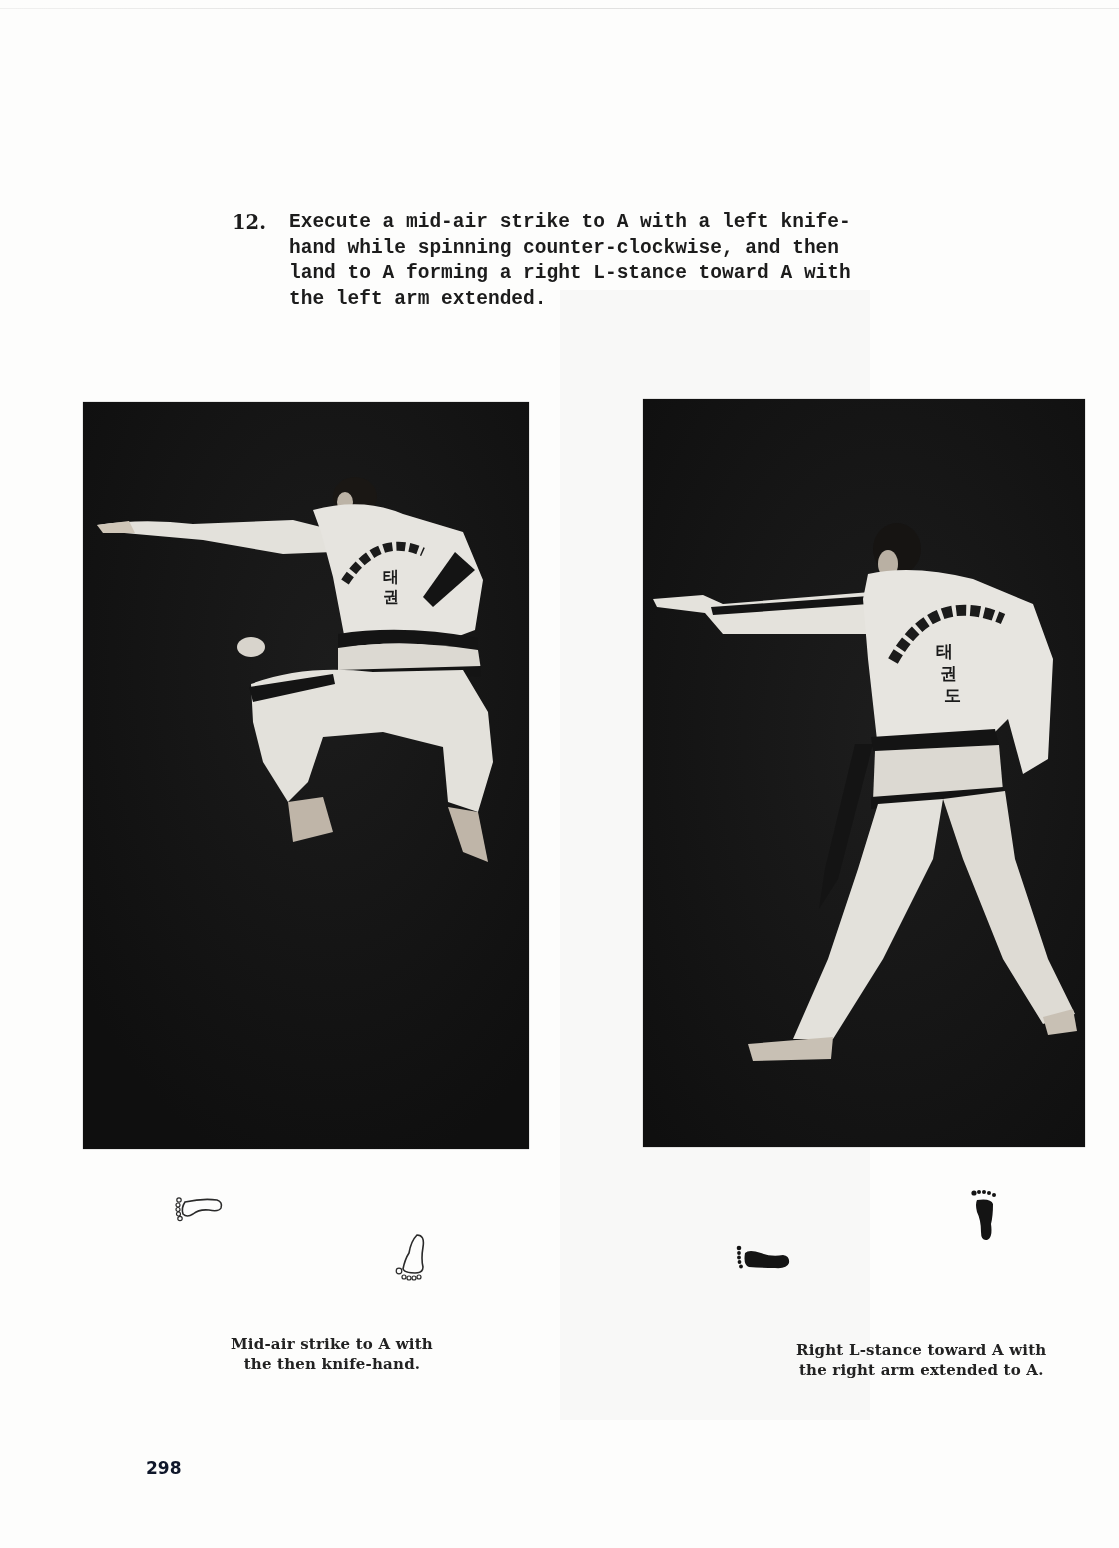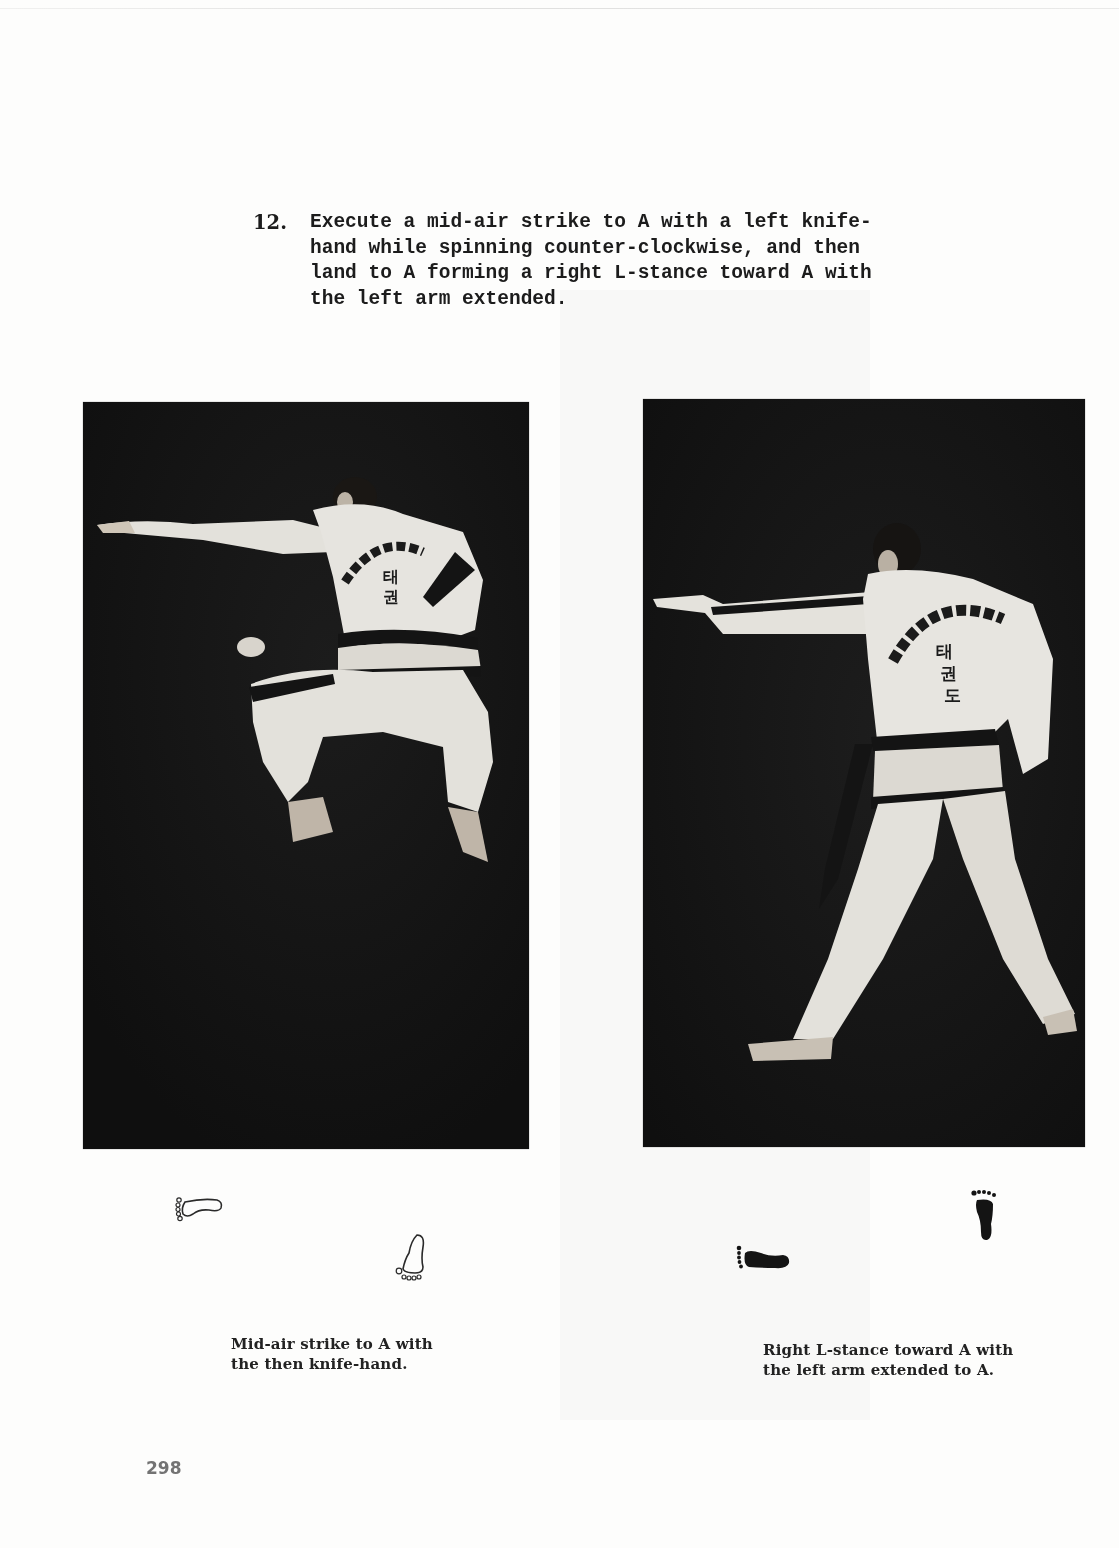--- a/index.html
+++ b/index.html
@@ -37,21 +37,20 @@
       top: 210px;
       width: 660px;
       font-weight: bold;
       font-size: 19.5px;
       line-height: 25.5px;
       display: flex;
     }
     .step-number {
       width: 57px;
       flex: 0 0 57px;
-      margin-left: 21px;
     }
     .step-text {
       flex: 1;
       font-family: Liberation Mono, monospace;
     }
     .photo {
       position: absolute;
       background: #141414;
       overflow: hidden;
       box-shadow: 0 0 1px rgba(0,0,0,0.5);
@@ -81,41 +80,42 @@
       width: 100%;
       height: 100%;
     }
     .caption {
       position: absolute;
       font-weight: bold;
       font-size: 15px;
       line-height: 19.5px;
       color: #222;
       letter-spacing: 0.2px;
+      text-align: center;
     }
     .caption span {
       display: block;
       white-space: nowrap;
     }
     #caption-left {
       left: 231px;
       top: 1335px;
     }
     #caption-right {
-      left: 763px;
+      left: 796px;
       top: 1341px;
     }
     .page-number {
       position: absolute;
       left: 146px;
       top: 1458px;
       font-family: "DejaVu Sans", "Liberation Sans", sans-serif;
       font-weight: bold;
       font-size: 17px;
-      color: #737373;
+      color: #0f172a;
     }
   </style>
 </head>
 <body>
 
 <div class="scan-line"></div>
 <div class="bleed-strip"></div>
 
 <div class="step">
   <div class="step-number">12.</div>
@@ -239,16 +239,16 @@
     <circle cx="25" cy="7" r="2" fill="#141414"></circle>
   </svg>
 </div>
 
 <div class="caption" id="caption-left">
   <span>Mid-air strike to A with</span>
   <span>the  then  knife-hand.</span>
 </div>
 <div class="caption" id="caption-right">
   <span>Right L-stance toward A with</span>
-  <span>the left arm extended to A.</span>
+  <span>the right arm extended to A.</span>
 </div>
 
 <div class="page-number">298</div>
 
 </body></html>

